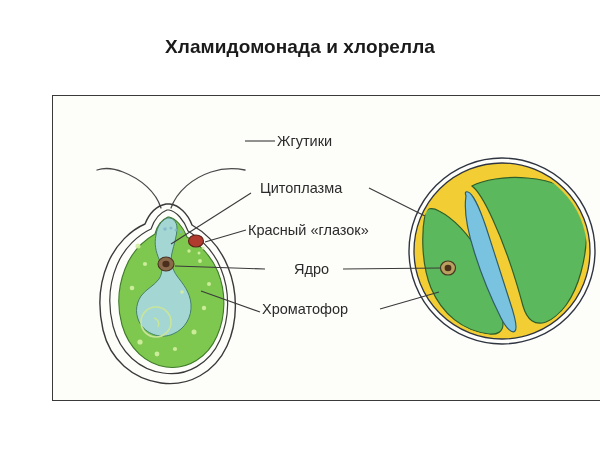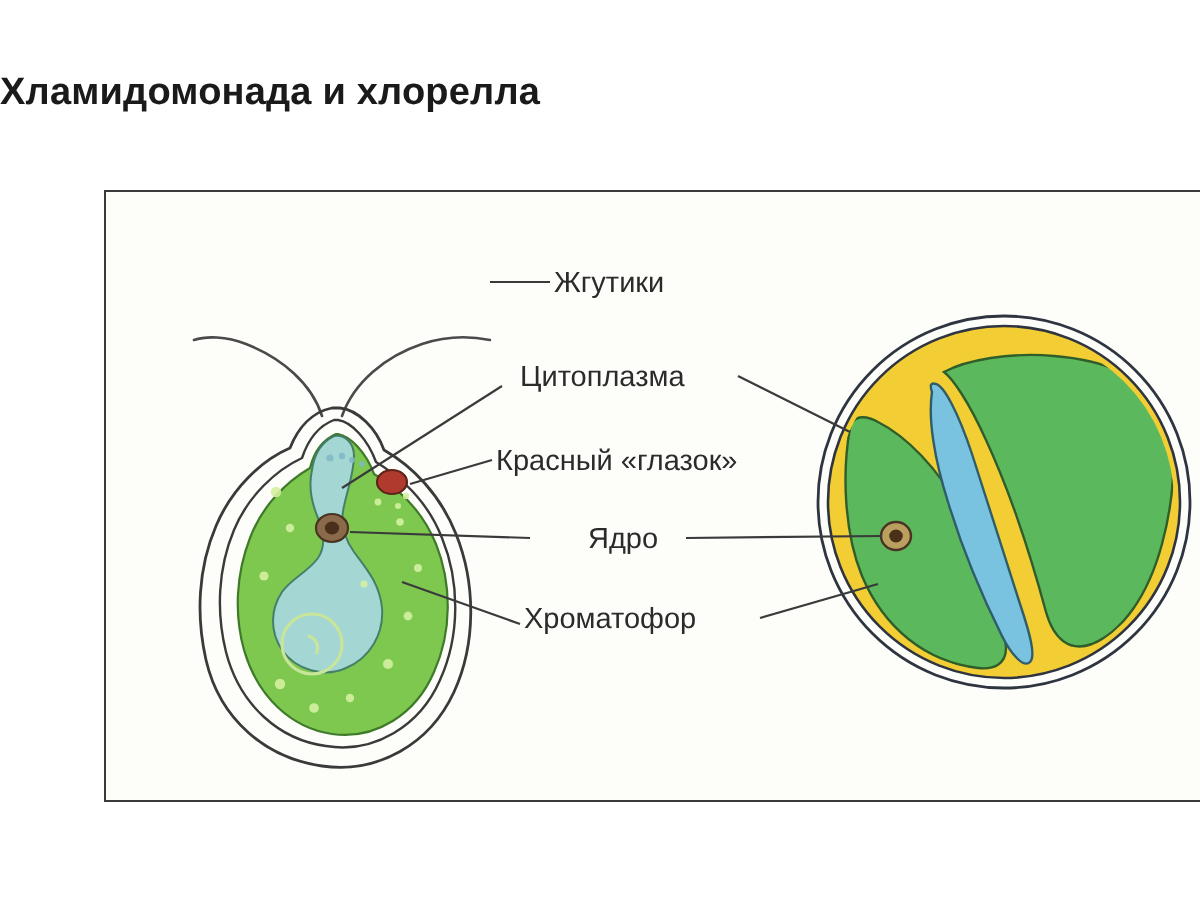--- a/index.html
+++ b/index.html
@@ -12,20 +12,21 @@
     background: #ffffff;
     font-family: "Liberation Sans", sans-serif;
     overflow: hidden;
     position: relative;
   }
   #page-title {
     position: absolute;
     left: 0;
     top: 36px;
     width: 600px;
+    text-align: center;
     font-size: 19px;
     font-weight: bold;
     color: #1a1a1a;
     letter-spacing: 0.1px;
   }
   #diagram-frame {
     position: absolute;
     left: 8px;
     top: 95px;
     width: 577px;

